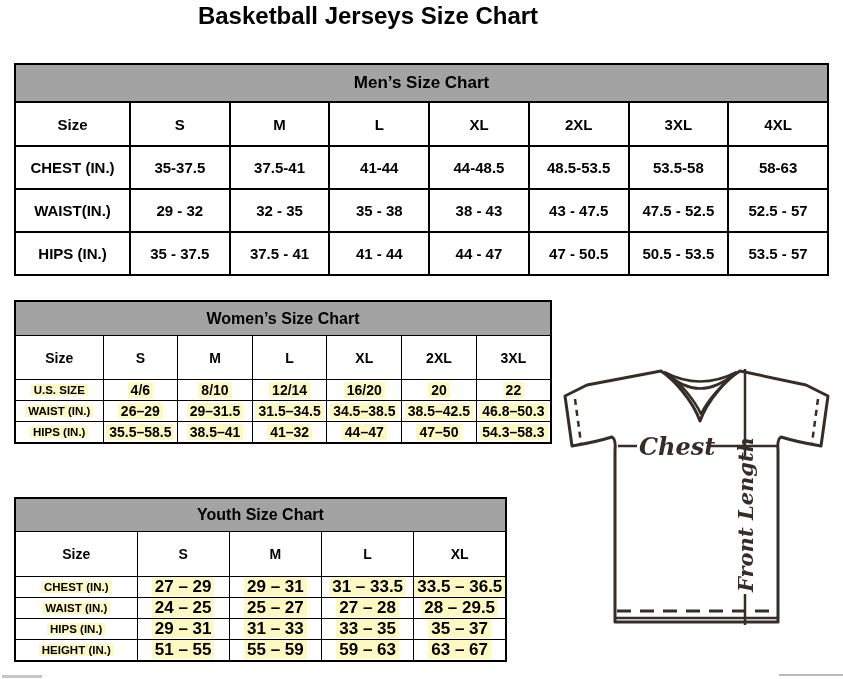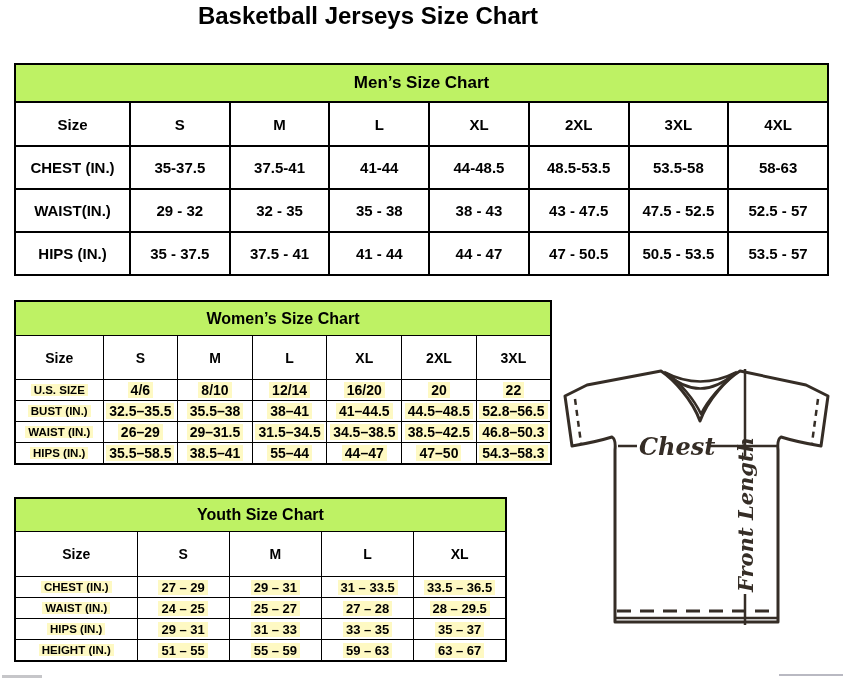--- a/index.html
+++ b/index.html
@@ -12,39 +12,39 @@
     text-align:center;font-size:24px;font-weight:bold;letter-spacing:0px;
   }
   table{
     position:absolute;border-collapse:collapse;table-layout:fixed;background:#fff;
     border:2px solid #000;
   }
   th,td{
     border:2px solid #000;text-align:center;vertical-align:middle;
     font-weight:bold;padding:0;overflow:hidden;white-space:nowrap;
   }
-  .band{background:#bef264;font-size:17px;margin-top:42px;}
+  .band{background:#a3a3a3;font-size:17px;margin-top:42px;}
   
   .t-mens{left:14px;top:63px;width:815px;}
   .t-mens .band{height:36px;}
   .t-mens .cols th{height:42px;font-size:15px;}
   .t-mens tbody th,.t-mens tbody td{height:41px;font-size:15px;}
   
   .t-womens,.t-youth{border:2px solid #000;padding-left:44px;}
   .t-womens th,.t-womens td,.t-youth th,.t-youth td{border-width:1.5px;}
   .t-womens{left:14px;top:300px;width:538px;}
   .t-womens .band{height:33px;font-size:16px;}
   .t-womens .cols th{height:43px;font-size:14px;}
   .t-womens tbody th{height:20px;font-size:11.5px;}
   .t-womens tbody td{font-size:14px;}
   .t-youth{left:14px;top:497px;width:493px;}
   .t-youth .band{height:32px;font-size:16px;}
   .t-youth .cols th{height:44px;font-size:14px;}
   .t-youth tbody th{height:20px;font-size:11.5px;}
-  .t-youth tbody td{font-size:13px;}
+  .t-youth tbody td{font-size:17px;}
   .hl{background:#fef9c3;padding:0 3px;}
   
   #jersey{position:absolute;left:556px;top:358px;width:278px;height:272px;}
   #jersey path,#jersey line{fill:none;stroke:#352d26;stroke-linejoin:round;stroke-linecap:butt;}
   #jersey text{fill:#352d26;font-family:"DejaVu Serif", serif;font-style:italic;font-weight:bold;}
   
   .scroll-frag{position:absolute;background:#c6c6c9;}
   #frag-left{left:2px;top:675px;width:40px;height:3px;}
   #frag-right{left:779px;top:674px;width:64px;height:2px;background:#b9b9c2;}
 </style>
@@ -141,42 +141,33 @@
         <tr>
           <th><span class="hl">U.S. SIZE</span></th>
           <td><span class="hl">4/6</span></td>
           <td><span class="hl">8/10</span></td>
           <td><span class="hl">12/14</span></td>
           <td><span class="hl">16/20</span></td>
           <td><span class="hl">20</span></td>
           <td><span class="hl">22</span></td>
         </tr>
         <tr>
-          <th><span class="hl">BUST (IN.)</span></th>
-          <td><span class="hl">32.5–35.5</span></td>
-          <td><span class="hl">35.5–38</span></td>
-          <td><span class="hl">38–41</span></td>
-          <td><span class="hl">41–44.5</span></td>
-          <td><span class="hl">44.5–48.5</span></td>
-          <td><span class="hl">52.8–56.5</span></td>
-        </tr>
-        <tr>
           <th><span class="hl">WAIST (IN.)</span></th>
           <td><span class="hl">26–29</span></td>
           <td><span class="hl">29–31.5</span></td>
           <td><span class="hl">31.5–34.5</span></td>
           <td><span class="hl">34.5–38.5</span></td>
           <td><span class="hl">38.5–42.5</span></td>
           <td><span class="hl">46.8–50.3</span></td>
         </tr>
         <tr>
           <th><span class="hl">HIPS (IN.)</span></th>
           <td><span class="hl">35.5–58.5</span></td>
           <td><span class="hl">38.5–41</span></td>
-          <td><span class="hl">55–44</span></td>
+          <td><span class="hl">41–32</span></td>
           <td><span class="hl">44–47</span></td>
           <td><span class="hl">47–50</span></td>
           <td><span class="hl">54.3–58.3</span></td>
         </tr>
       </tbody>
     </table>
     <table class="t-youth">
       <colgroup>
         <col style="width: 122px;">
         <col>

